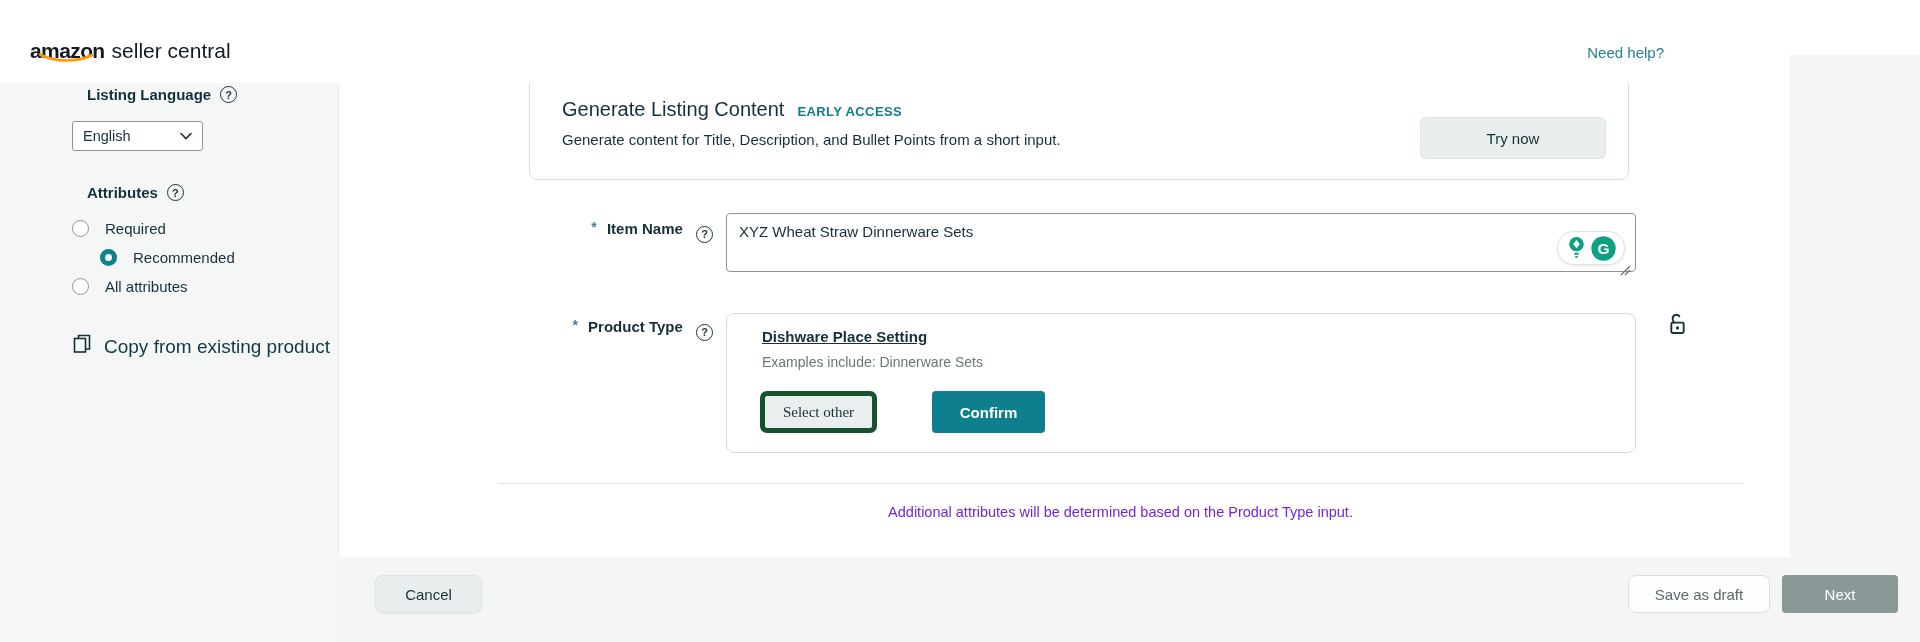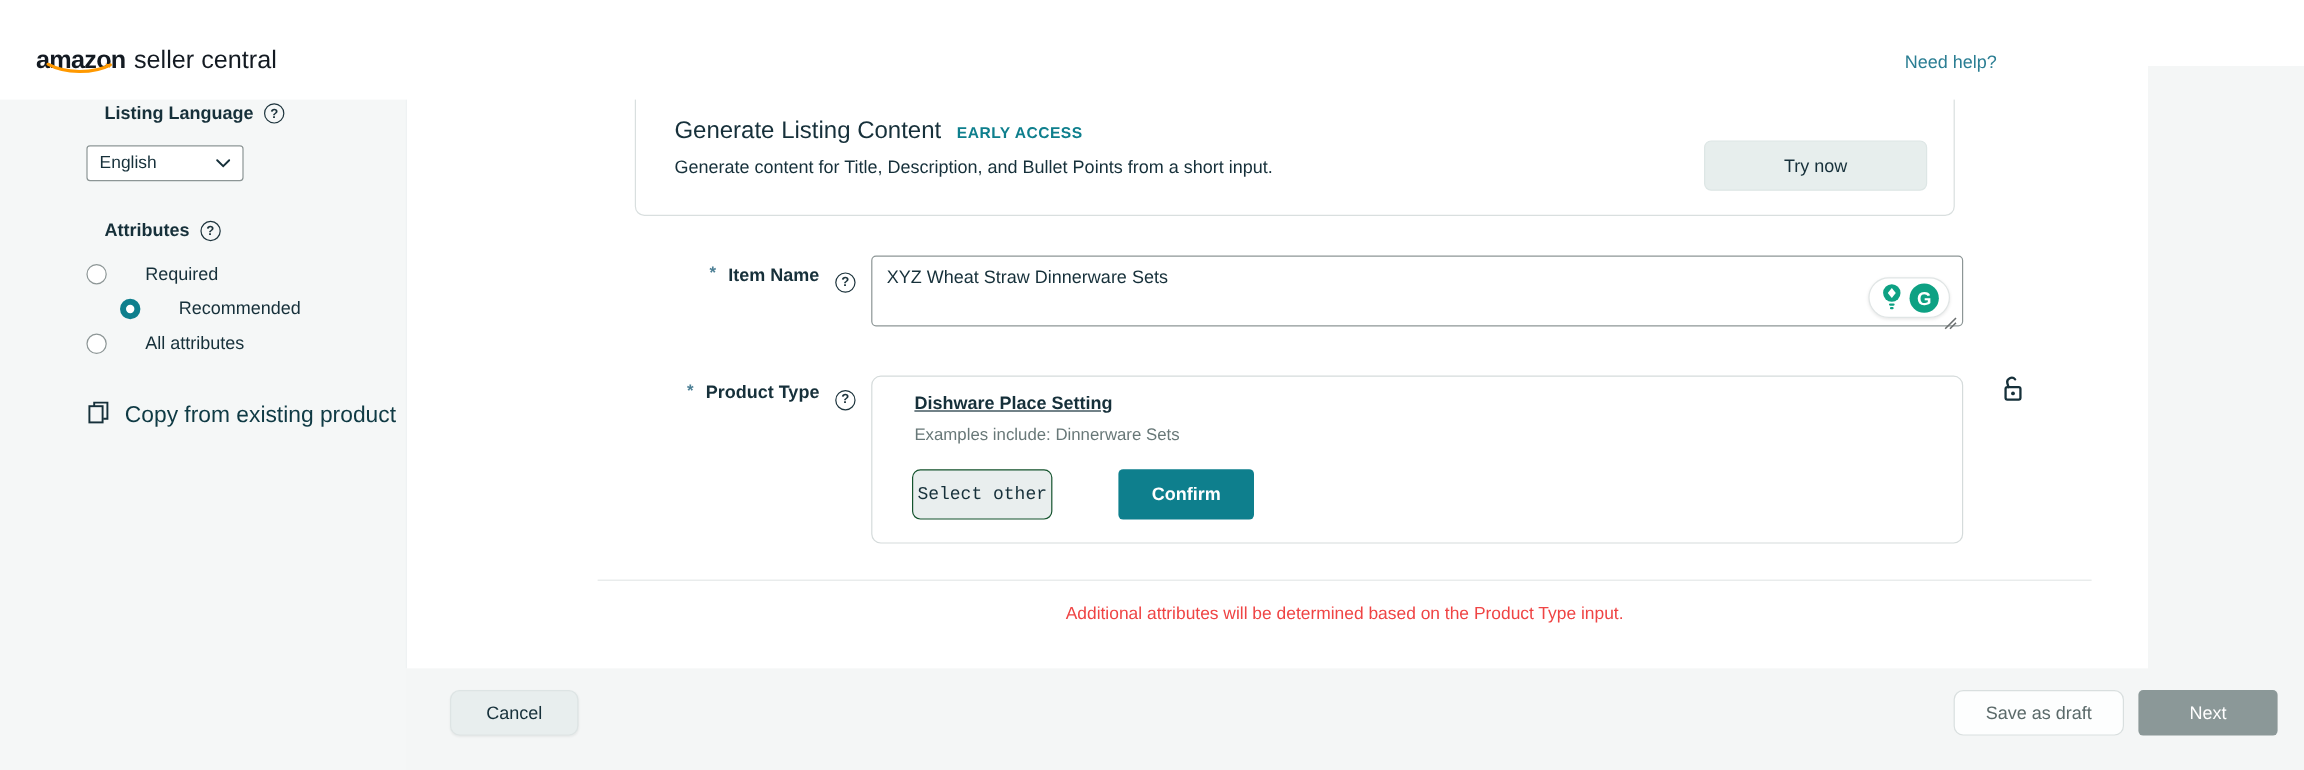--- a/index.html
+++ b/index.html
@@ -29,21 +29,21 @@
     display:inline-flex; align-items:center; justify-content:center;
     width:17px; height:17px; border:1.6px solid #1c333c; border-radius:50%;
     font-size:11px; font-weight:700; color:#1c333c; margin-left:9px; cursor:pointer; background:#fff0;
   }
   .lang-select {
     position:absolute; left:72px; top:66px; width:131px; height:30px;
     background:#fff; border:1px solid #8d9696; border-radius:3px;
     display:flex; align-items:center; padding:0 10px; font-size:14.5px; color:#16303a; cursor:pointer;gap:40px;
   }
   .lang-select .chev { margin-left:auto; display:flex; }
-  .radio-row { position:absolute; left:72px; display:flex; align-items:center; gap:32px; font-size:15px; color:#16303a; cursor:pointer; height:18px; }
+  .radio-row { position:absolute; left:72px; display:flex; align-items:center; gap:16px; font-size:15px; color:#16303a; cursor:pointer; height:18px; }
   .radio { width:17px; height:17px; border-radius:50%; border:1.5px solid #8d9696; background:#fff; flex:0 0 auto; }
   .radio.sel { border:5px solid #0e7f8d; }
   .copy-row { position:absolute; left:72px; top:278px; display:flex; align-items:center; gap:12px; font-size:19px; color:#0f3a44; cursor:pointer; }
 
   
   .gen-card { position:absolute; left:190px; top:18px; width:1100px; height:107px; background:#fff; border:1px solid #d9dfdf; border-radius:8px; }
   .gen-title-row { position:absolute; left:32px; top:24px; display:flex; align-items:baseline; gap:13px; }
   .gen-title { font-size:20px; font-weight:500; color:#16303a; }
   .badge { font-size:13px; font-weight:700; color:#0e7f8d; letter-spacing:0.4px; }
   .gen-sub { position:absolute; left:32px; top:57px; font-size:15px; color:#16303a; }
@@ -71,31 +71,31 @@
     display:flex; align-items:center; justify-content:center; gap:3px;
     box-shadow:0 1px 3px rgba(0,0,0,.10); cursor:pointer;
   }
   .resize-grip { position:absolute; left:1281px; top:207px; cursor:nwse-resize; }
 
   .pt-box { position:absolute; left:387px; top:258px; width:910px; height:140px; background:#fff; border:1px solid #d5dbdb; border-radius:8px; }
   .pt-name { position:absolute; left:35px; top:14px; font-size:15px; font-weight:700; color:#16303a;text-decoration:underline; }
   .pt-ex { position:absolute; left:35px; top:40px; font-size:14px; color:#687878; }
   .pt-btns { position:absolute; left:33px; top:77px; display:flex; gap:55px; }
   .btn-light {
-    width:117px; height:42px; background:#e9eeee; border:1px solid #14532d; border-radius:7px;
-    font-size:15px; color:#16303a; font-family:Liberation Mono, monospace; cursor:pointer;
+    width:117px; height:42px; background:#e9eeee; border:5px solid #14532d; border-radius:7px;
+    font-size:15px; color:#16303a; font-family:Liberation Serif, serif; cursor:pointer;
   }
   .btn-confirm {
     width:113px; height:42px; background:#0e7f8d; border:none; border-radius:4px;
     font-size:15px; font-weight:700; color:#fff; font-family:inherit; cursor:pointer;
   }
   .lock { position:absolute; left:1325px; top:256px; }
 
   .divider { position:absolute; left:159px; top:428px; width:1245px; height:1px; background:#e4e8e8; }
-  .note { position:absolute; left:159px; top:449px; width:1245px; text-align:center; font-size:14.5px; color:#ef4444; }
+  .note { position:absolute; left:159px; top:449px; width:1245px; text-align:center; font-size:14.5px; color:#6d28d9; }
 
   
   .btn-cancel {
     position:absolute; left:375px; top:575px; width:107px; height:38px;
     background:#e8eeee; border:1px solid #dde4e4; border-radius:8px;
     font-size:15px; color:#16303a; font-family:inherit; cursor:pointer; box-shadow:0 1px 2px rgba(0,0,0,.06);
   }
   .btn-draft {
     position:absolute; left:1628px; top:575px; width:142px; height:38px;
     background:#fdfefe; border:1px solid #d9dfdf; border-radius:8px;

